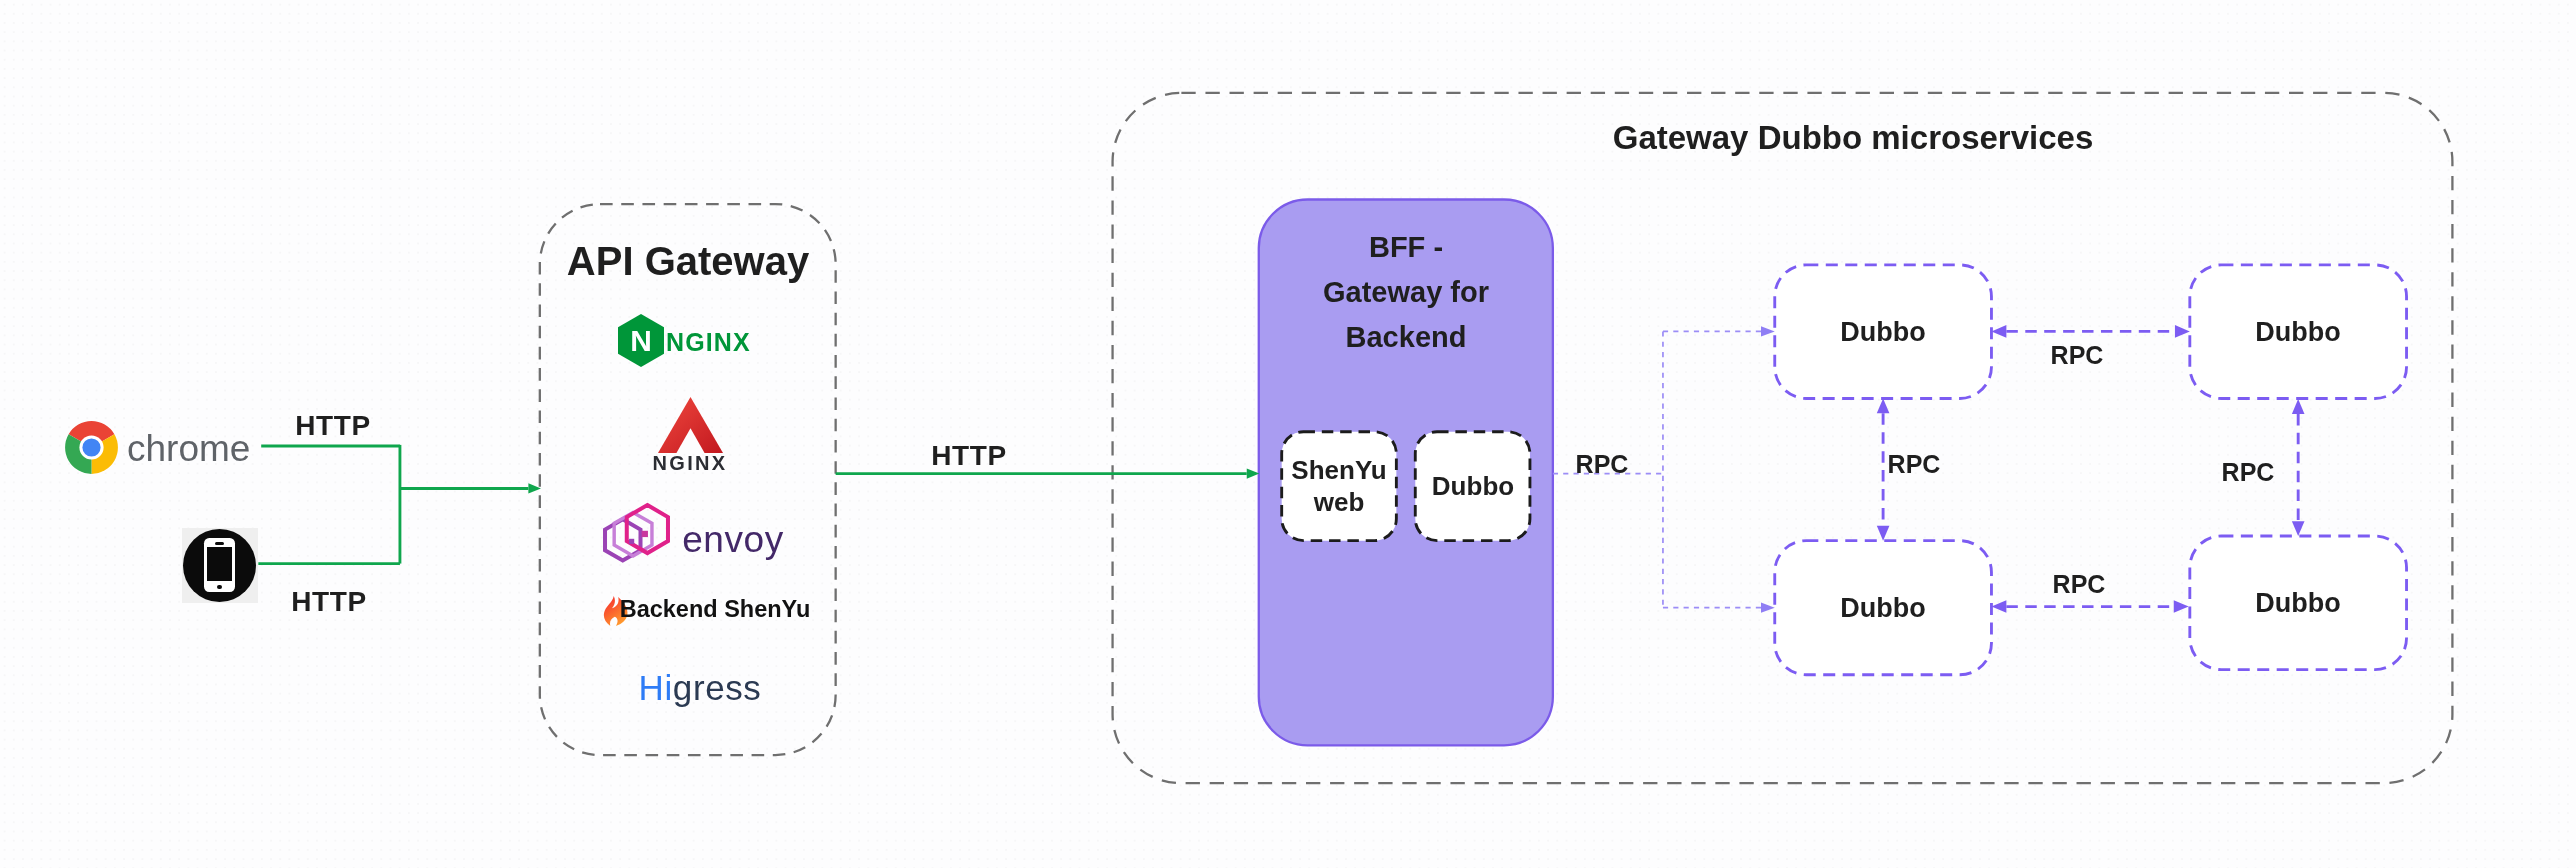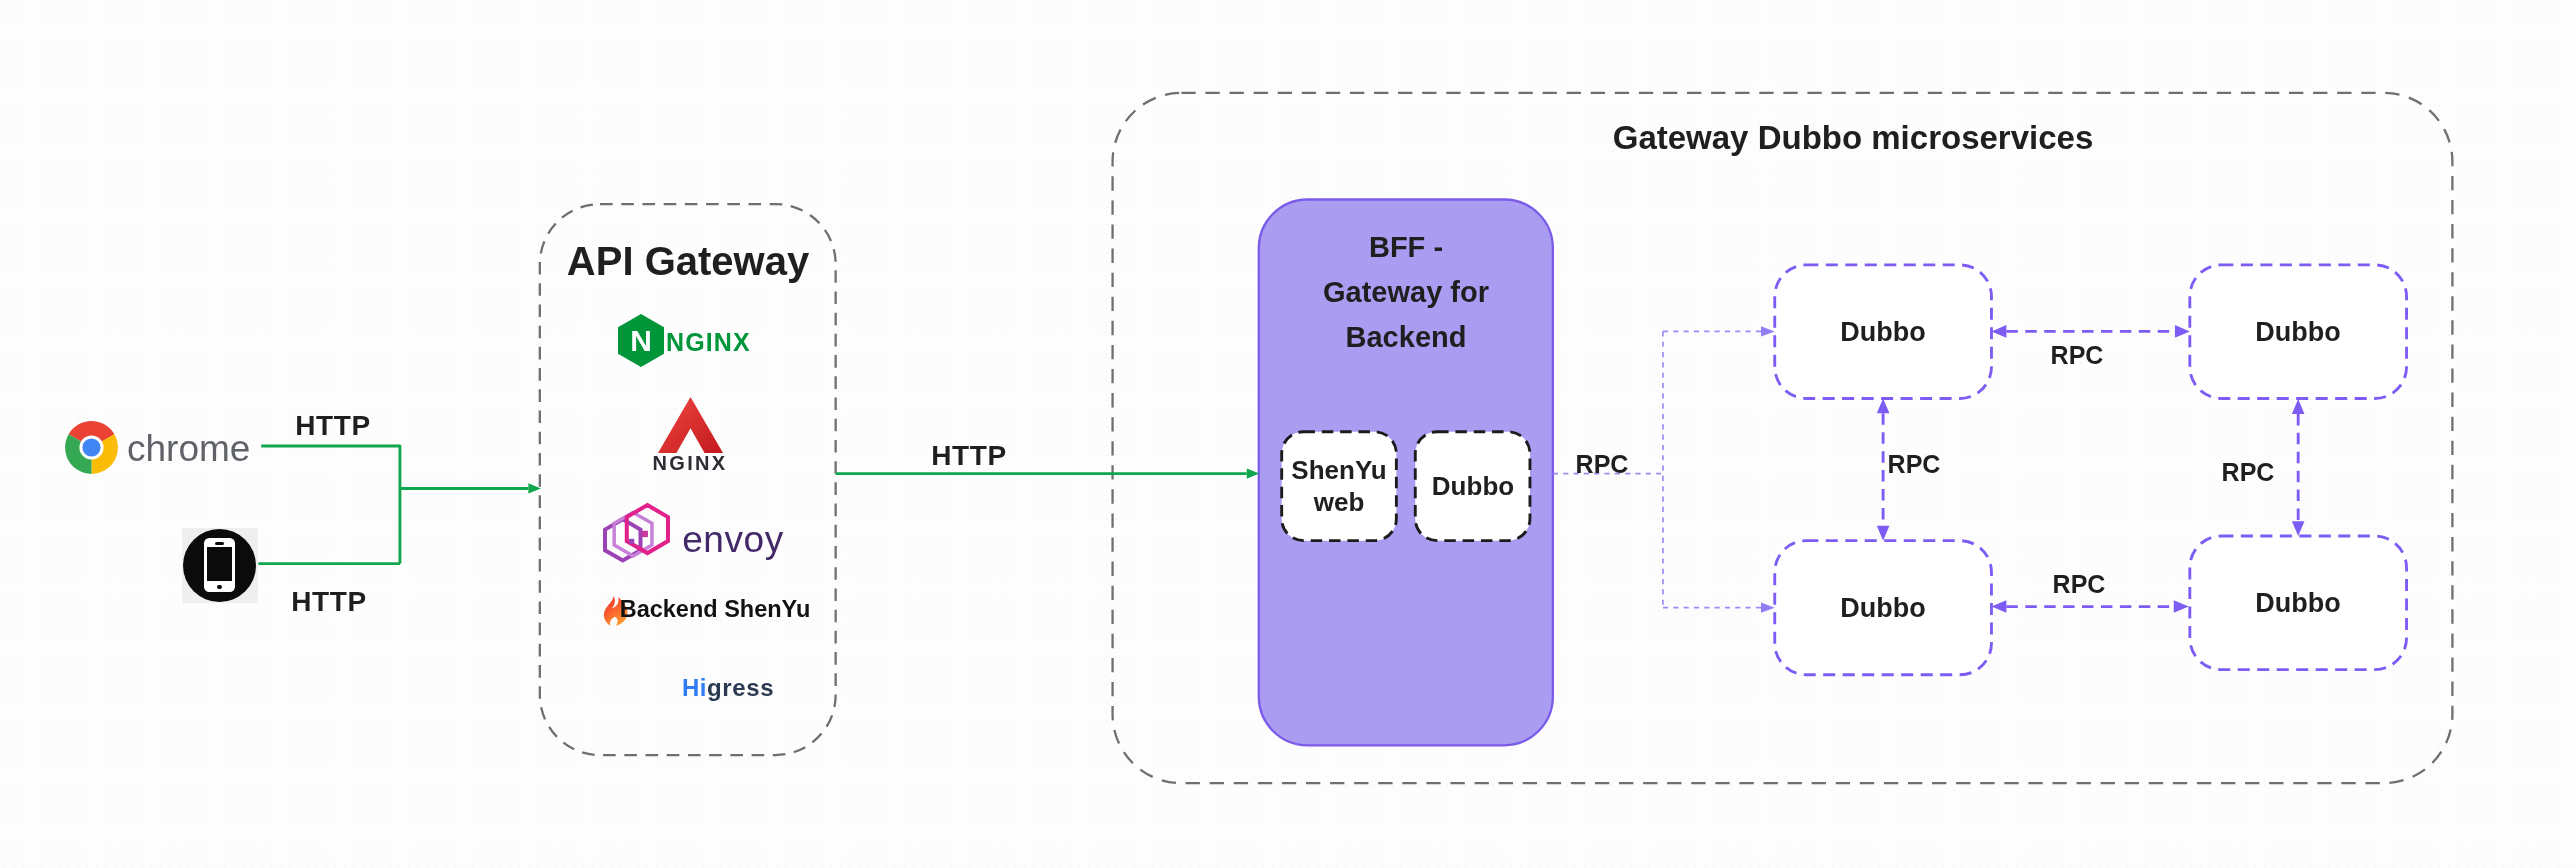--- a/index.html
+++ b/index.html
@@ -23,21 +23,21 @@
   .rpc{font-size:25px;font-weight:600;}
   .node-label{font-size:27px;font-weight:600;}
   .box-title{font-size:40px;font-weight:600;}
   .chrome-word{font-size:37px;font-weight:500;color:#5F6368;letter-spacing:0px;}
   .bff-title{font-size:29px;font-weight:600;line-height:45px;}
   .sub-label{font-size:26px;font-weight:600;line-height:32px;}
   .nginx-word{font-size:25px;font-weight:800;color:#009639;letter-spacing:1.1px;}
   .apisix-word{font-size:20px;font-weight:800;color:#2B2D33;letter-spacing:2.3px;}
   .envoy-word{font-size:37px;font-weight:500;color:#432868;letter-spacing:0.6px;}
   .shenyu-word{font-size:23.5px;font-weight:800;color:#121212;}
-  .higress-word{font-size:24px;font-weight:700;letter-spacing:0.6px;margin-left:28px;}
+  .higress-word{font-size:35px;font-weight:400;letter-spacing:0.6px;}
   .higress-hi{color:#2E7CF6;}
   .higress-gress{color:#2B3A52;}
   
   .phone-tile{position:absolute;left:182px;top:528px;width:76px;height:75px;background:#EFEFEF;}
   .phone-circle{position:absolute;left:1.1px;top:0.6px;width:73px;height:73px;border-radius:50%;background:#0B0B0B;}
   .phone-body{position:absolute;left:21px;top:9.7px;width:31px;height:54px;background:#FFFFFF;border-radius:5.2px;}
   .phone-screen{position:absolute;left:2.9px;top:9.2px;width:25px;height:34px;background:#0B0B0B;}
   .phone-speaker{position:absolute;left:11px;top:3.4px;width:9.2px;height:2.9px;border-radius:1.7px;background:#0B0B0B;}
   .phone-home{position:absolute;left:13px;bottom:2.9px;width:4.6px;height:4.6px;border-radius:50%;background:#0B0B0B;}
   .logo{position:absolute;}

